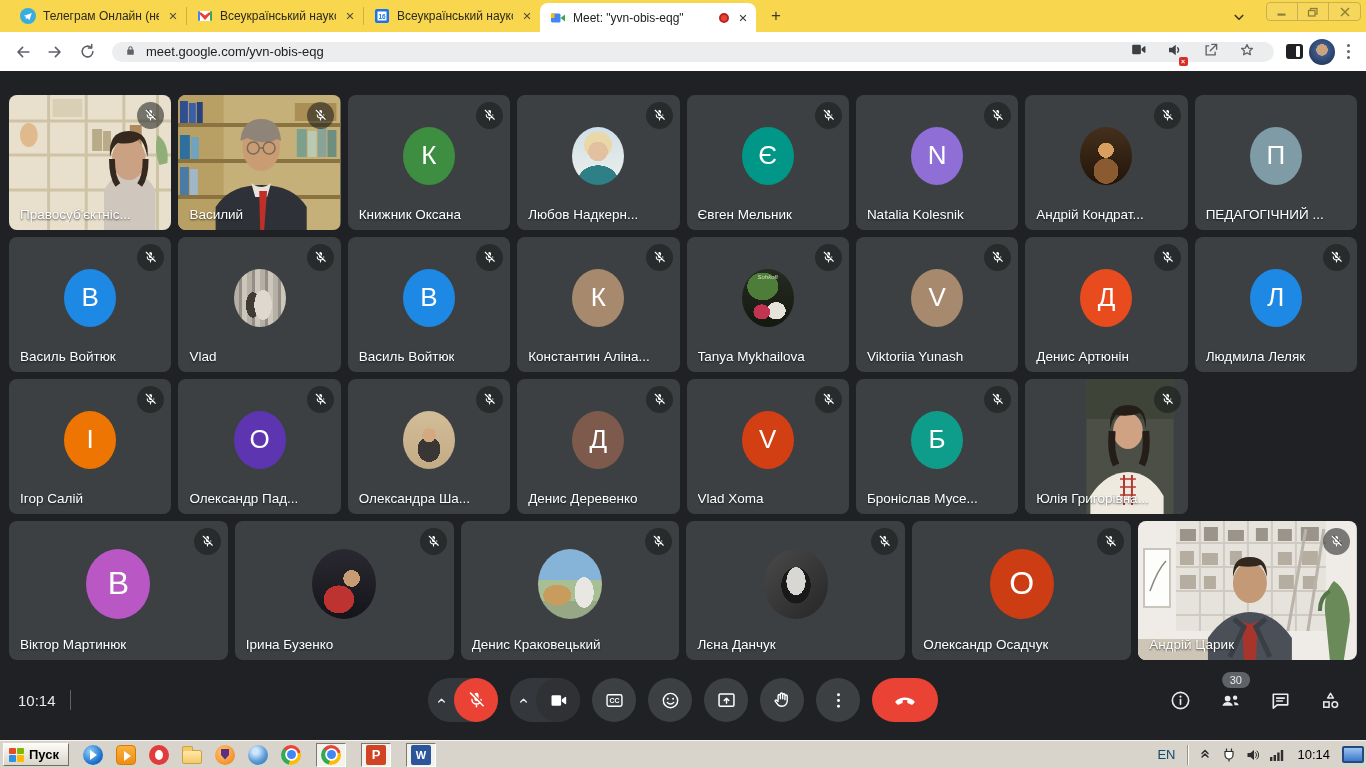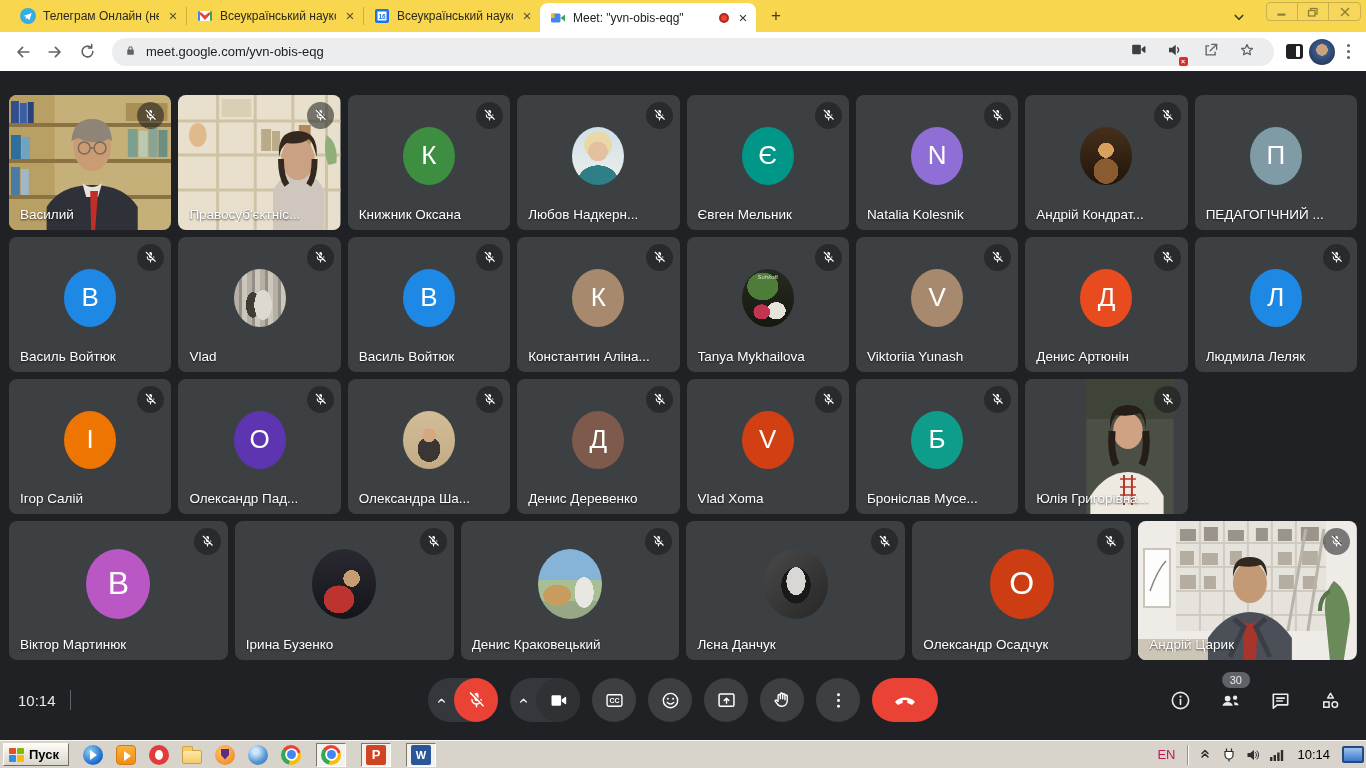--- a/index.html
+++ b/index.html
@@ -17,21 +17,21 @@
   .recdot{width:10px;height:10px;border-radius:50%;background:#ea4335;border:2px solid #b3261e;flex:0 0 10px}
   .newtab{width:24px;height:24px;margin:0 0 4px 8px;display:flex;align-items:center;justify-content:center;font-size:17px;color:#3c3a2c}
   .tabchev{position:absolute;right:118px;bottom:6px;width:18px;height:18px}
   .wincontrols{position:absolute;top:2px;right:5px;display:flex;height:19px;background:#f6d75b;border:1px solid #c9b14f;border-radius:4px;overflow:hidden}
   .winbtn{width:31px;display:flex;align-items:center;justify-content:center;border-right:1px solid #c9b14f}
   .winbtn:last-child{border-right:none}
 
   
   .toolbar{height:39px;background:#fff;display:flex;align-items:center;padding:0 10px;gap:6px}
   .navbtn{width:26px;height:26px;display:flex;align-items:center;justify-content:center;border-radius:50%}
-  .omnibox{flex:1;height:28px;background:#ecedef;border-radius:14px;display:flex;align-items:center;gap:9px;padding:0 12px;margin:0 6px}
+  .omnibox{flex:1;height:20px;background:#ecedef;border-radius:14px;display:flex;align-items:center;gap:9px;padding:0 12px;margin:0 6px}
   .url{font-size:13px;color:#202124;white-space:nowrap}
   .omni-right{margin-left:auto;display:flex;align-items:center;gap:18px;padding-right:6px}
   .spk{position:relative}
   .spk .badge{position:absolute;right:-4px;bottom:-3px;width:9px;height:9px;background:#d93025;border-radius:2px;color:#fff;font-size:7px;line-height:9px;text-align:center;font-weight:bold}
   .sidepanel{width:17px;height:15px;background:#202124;border-radius:3px;position:relative}
   .sidepanel::after{content:"";position:absolute;top:2px;bottom:2px;right:3px;width:3.5px;background:#fff;border-radius:1px}
   .chromeavatar{width:26px;height:26px;border-radius:50%;background:radial-gradient(circle at 50% 42%,#caa27e 28%,#3c5a8c 30%,#263a5e 75%)}
   .vdots{display:flex;flex-direction:column;gap:2.5px;padding:0 6px}
   .vdots i{width:3.5px;height:3.5px;border-radius:50%;background:#5f6368}
 
@@ -105,21 +105,21 @@
   .qi-avast::after{content:"";position:absolute;left:6px;top:4px;width:8px;height:11px;background:#5a2d82;clip-path:polygon(0 0,100% 0,100% 60%,50% 100%,0 60%)}
   .qi-browser-round{border-radius:50%;background:radial-gradient(circle at 38% 32%,#cfe6ff 15%,#5b9bd5 55%,#2f6ab0)}
   .qi-chrome{border-radius:50%;background:conic-gradient(from -45deg,#ea4335 0 33%,#fbbc05 0 66%,#34a853 0)}
   .qi-chrome::after{content:"";position:absolute;inset:5.5px;border-radius:50%;background:#4285f4;box-shadow:0 0 0 1.8px #fff}
   .qi-powerpoint{background:#d04423;border-radius:2px}
   .qi-powerpoint::after{content:"P";position:absolute;inset:0;display:flex;align-items:center;justify-content:center;color:#fff;font-weight:bold;font-size:13px}
   .qi-word{background:#2b579a;border-radius:2px}
   .qi-word::after{content:"W";position:absolute;inset:0;display:flex;align-items:center;justify-content:center;color:#fff;font-weight:bold;font-size:11px}
   .appbtn{height:24px;min-width:30px;display:flex;align-items:center;justify-content:center;background:#f4f2ec;border:1px solid;border-color:#7a786f #fdfdfa #fdfdfa #7a786f;margin-left:2px}
   .tray{margin-left:auto;display:flex;align-items:center;gap:8px}
-  .tray .lang{font-size:13px;color:#be185d;padding:0 4px}
+  .tray .lang{font-size:13px;color:#0c4a6e;padding:0 4px}
   .traydiv{width:2px;height:20px;border-left:1px solid #989488;border-right:1px solid #fbfaf6}
   .trayicon{width:16px;height:16px}
   .trayclock{font-size:13px;color:#000;padding:0 4px}
   .showdesk{width:22px;height:17px;background:linear-gradient(#9cc3f0,#3a78c8);border:2px solid #25497e;border-radius:2px;margin-right:-1px}
 </style>
 </head>
 <body>
 
 <div class="tabbar">
   <div class="tab">
@@ -248,20 +248,53 @@
       <i></i>
       <i></i>
     </span>
 </div>
 
 <div class="stage">
   <div class="grid8" id="gridA">
       <div class="tile">
         <div class="vid">
           <svg viewBox="0 0 164 135" preserveAspectRatio="none">
+            <rect width="164" height="135" fill="#e8e0cd"></rect>
+            <g stroke="#cfc3a6" stroke-width="3" fill="none">
+              <path d="M40 0v135M78 0v135M116 0v135M150 0v135"></path>
+              <path d="M0 26h164M0 60h164M0 95h164"></path>
+            </g>
+            <rect x="44" y="4" width="30" height="18" fill="#d8cfb4"></rect>
+            <ellipse cx="20" cy="40" rx="9" ry="12" fill="#e0b98c"></ellipse>
+            <rect x="122" y="30" width="12" height="26" fill="#b08a5e"></rect>
+            <path d="M150 40q12 8 10 28l-8 2q-6-14-2-30z" fill="#8fae78"></path>
+            <g fill="#b9aa88">
+              <rect x="84" y="34" width="10" height="22"></rect>
+              <rect x="95" y="36" width="8" height="20"></rect>
+            </g>
+            <path d="M96 135V96q8-18 26-18 18 0 26 18v39z" fill="#cfc6bd"></path>
+            <ellipse cx="121" cy="64" rx="17" ry="21" fill="#caa183"></ellipse>
+            <path d="M102 62q-2-26 19-26 21 0 19 26-4-16-8-18-8 6-22 4-6 4-8 14z" fill="#35291f"></path>
+            <path d="M104 64q0 18 6 26M138 64q0 18-6 26" stroke="#35291f" stroke-width="6" fill="none"></path>
+          </svg>
+        </div>
+        <div class="mic">
+          <svg viewBox="0 0 24 24">
+            <rect x="9.6" y="3.2" width="4.8" height="9.6" rx="2.4" fill="#fff"></rect>
+            <path d="M6.8 10.8a5.2 5.2 0 0 0 10.4 0" stroke="#fff" stroke-width="1.7" fill="none" stroke-linecap="round"></path>
+            <path d="M12 16v3.2" stroke="#fff" stroke-width="1.7" stroke-linecap="round"></path>
+            <path d="M6.3 2.7 20.7 17.1" stroke="#26282a" stroke-width="1.7"></path>
+            <path d="M5.2 3.6 19.6 18" stroke="#fff" stroke-width="1.8" stroke-linecap="round"></path>
+          </svg>
+        </div>
+        <div class="pname">Правосуб'єктніс...</div>
+      </div>
+      <div class="tile">
+        <div class="vid">
+          <svg viewBox="0 0 164 135" preserveAspectRatio="none">
             <rect width="164" height="135" fill="#c4b078"></rect>
             <rect x="0" y="0" width="46" height="135" fill="#b89f63"></rect>
             <g fill="#8a7340">
               <rect x="0" y="28" width="164" height="4"></rect>
               <rect x="0" y="64" width="164" height="4"></rect>
               <rect x="0" y="100" width="164" height="4"></rect>
             </g>
             <g>
               <rect x="2" y="6" width="8" height="22" fill="#2f4f8f"></rect>
               <rect x="11" y="8" width="7" height="20" fill="#3a5fa8"></rect>
@@ -291,53 +324,20 @@
         <div class="mic">
           <svg viewBox="0 0 24 24">
             <rect x="9.6" y="3.2" width="4.8" height="9.6" rx="2.4" fill="#fff"></rect>
             <path d="M6.8 10.8a5.2 5.2 0 0 0 10.4 0" stroke="#fff" stroke-width="1.7" fill="none" stroke-linecap="round"></path>
             <path d="M12 16v3.2" stroke="#fff" stroke-width="1.7" stroke-linecap="round"></path>
             <path d="M6.3 2.7 20.7 17.1" stroke="#26282a" stroke-width="1.7"></path>
             <path d="M5.2 3.6 19.6 18" stroke="#fff" stroke-width="1.8" stroke-linecap="round"></path>
           </svg>
         </div>
         <div class="pname">Василий</div>
-      </div>
-      <div class="tile">
-        <div class="vid">
-          <svg viewBox="0 0 164 135" preserveAspectRatio="none">
-            <rect width="164" height="135" fill="#e8e0cd"></rect>
-            <g stroke="#cfc3a6" stroke-width="3" fill="none">
-              <path d="M40 0v135M78 0v135M116 0v135M150 0v135"></path>
-              <path d="M0 26h164M0 60h164M0 95h164"></path>
-            </g>
-            <rect x="44" y="4" width="30" height="18" fill="#d8cfb4"></rect>
-            <ellipse cx="20" cy="40" rx="9" ry="12" fill="#e0b98c"></ellipse>
-            <rect x="122" y="30" width="12" height="26" fill="#b08a5e"></rect>
-            <path d="M150 40q12 8 10 28l-8 2q-6-14-2-30z" fill="#8fae78"></path>
-            <g fill="#b9aa88">
-              <rect x="84" y="34" width="10" height="22"></rect>
-              <rect x="95" y="36" width="8" height="20"></rect>
-            </g>
-            <path d="M96 135V96q8-18 26-18 18 0 26 18v39z" fill="#cfc6bd"></path>
-            <ellipse cx="121" cy="64" rx="17" ry="21" fill="#caa183"></ellipse>
-            <path d="M102 62q-2-26 19-26 21 0 19 26-4-16-8-18-8 6-22 4-6 4-8 14z" fill="#35291f"></path>
-            <path d="M104 64q0 18 6 26M138 64q0 18-6 26" stroke="#35291f" stroke-width="6" fill="none"></path>
-          </svg>
-        </div>
-        <div class="mic">
-          <svg viewBox="0 0 24 24">
-            <rect x="9.6" y="3.2" width="4.8" height="9.6" rx="2.4" fill="#fff"></rect>
-            <path d="M6.8 10.8a5.2 5.2 0 0 0 10.4 0" stroke="#fff" stroke-width="1.7" fill="none" stroke-linecap="round"></path>
-            <path d="M12 16v3.2" stroke="#fff" stroke-width="1.7" stroke-linecap="round"></path>
-            <path d="M6.3 2.7 20.7 17.1" stroke="#26282a" stroke-width="1.7"></path>
-            <path d="M5.2 3.6 19.6 18" stroke="#fff" stroke-width="1.8" stroke-linecap="round"></path>
-          </svg>
-        </div>
-        <div class="pname">Правосуб'єктніс...</div>
       </div>
       <div class="tile">
         <div class="avatar letter" style="background: rgb(61, 142, 64);">К</div>
         <div class="mic">
           <svg viewBox="0 0 24 24">
             <rect x="9.6" y="3.2" width="4.8" height="9.6" rx="2.4" fill="#fff"></rect>
             <path d="M6.8 10.8a5.2 5.2 0 0 0 10.4 0" stroke="#fff" stroke-width="1.7" fill="none" stroke-linecap="round"></path>
             <path d="M12 16v3.2" stroke="#fff" stroke-width="1.7" stroke-linecap="round"></path>
             <path d="M6.3 2.7 20.7 17.1" stroke="#26282a" stroke-width="1.7"></path>
             <path d="M5.2 3.6 19.6 18" stroke="#fff" stroke-width="1.8" stroke-linecap="round"></path>

